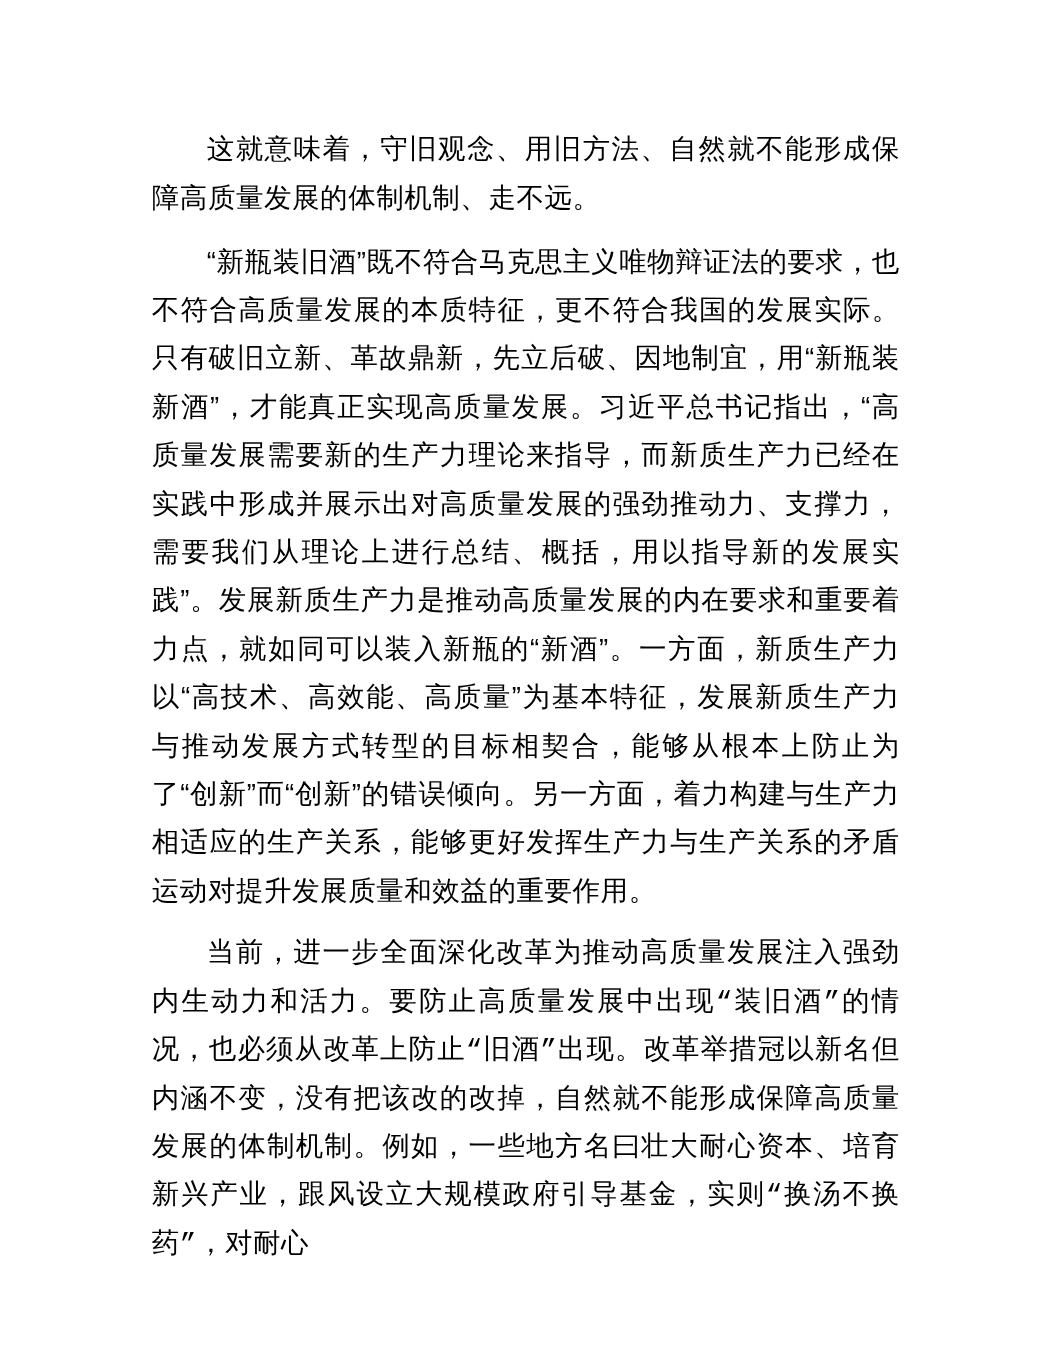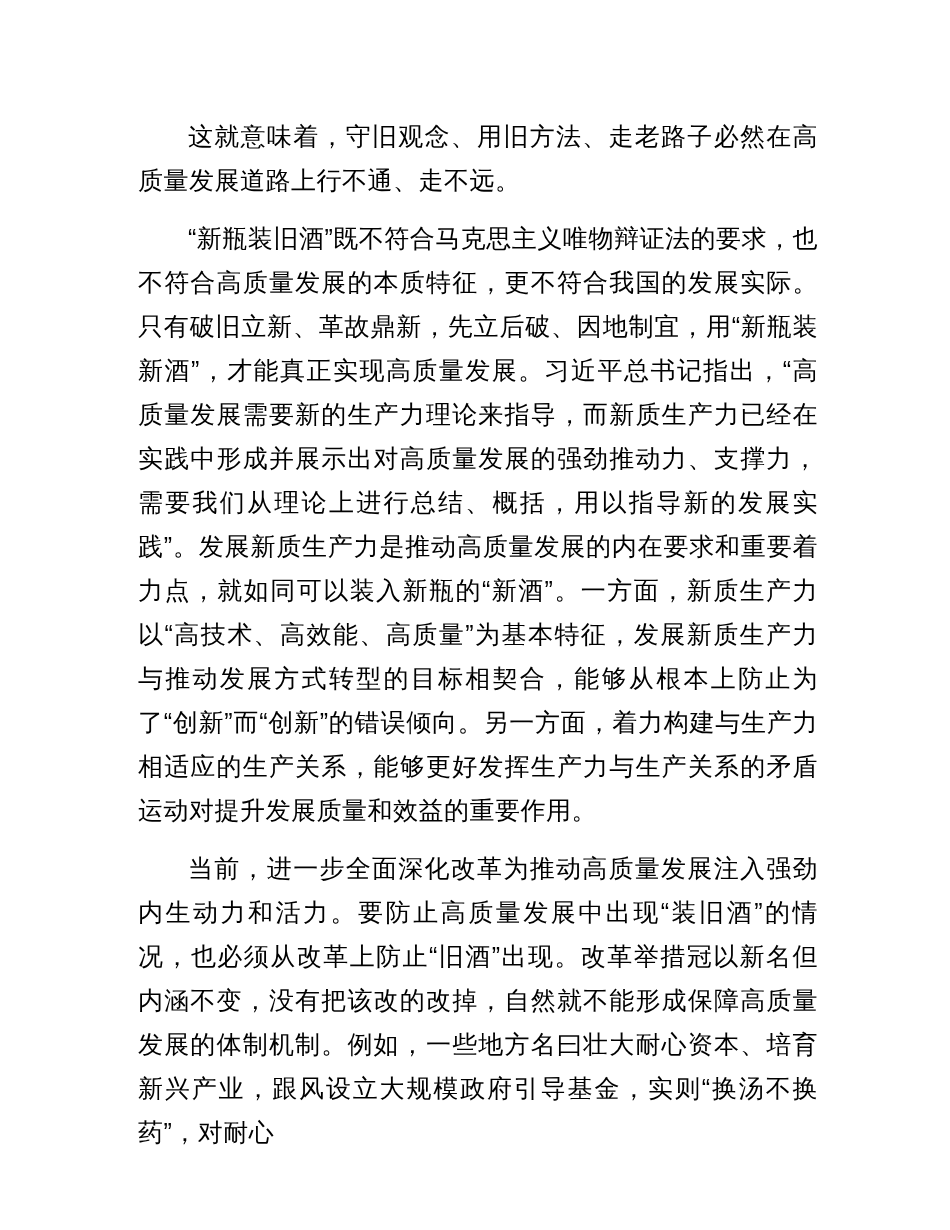--- a/index.html
+++ b/index.html
@@ -26,22 +26,23 @@
     font-size: 25px;
     line-height: 44px;
     color: #000000;
     text-align: justify;
     text-indent: 2em;
     letter-spacing: 0.5px;
     word-break: break-all;
   }
   p.para:last-child {
     margin-bottom: 8px;
+    font-family: Liberation Mono, monospace;
   }
 </style>
 </head>
 <body>
 
 <div class="page">
-  <p class="para">这就意味着，守旧观念、用旧方法、走老路子必然在高质量发展道路上行不通、走不远。</p>
+  <p class="para">这就意味着，守旧观念、用旧方法、自然就不能形成保障高质量发展的体制机制、走不远。</p>
   <p class="para">“新瓶装旧酒”既不符合马克思主义唯物辩证法的要求，也不符合高质量发展的本质特征，更不符合我国的发展实际。只有破旧立新、革故鼎新，先立后破、因地制宜，用“新瓶装新酒”，才能真正实现高质量发展。习近平总书记指出，“高质量发展需要新的生产力理论来指导，而新质生产力已经在实践中形成并展示出对高质量发展的强劲推动力、支撑力，需要我们从理论上进行总结、概括，用以指导新的发展实践”。发展新质生产力是推动高质量发展的内在要求和重要着力点，就如同可以装入新瓶的“新酒”。一方面，新质生产力以“高技术、高效能、高质量”为基本特征，发展新质生产力与推动发展方式转型的目标相契合，能够从根本上防止为了“创新”而“创新”的错误倾向。另一方面，着力构建与生产力相适应的生产关系，能够更好发挥生产力与生产关系的矛盾运动对提升发展质量和效益的重要作用。</p>
   <p class="para">当前，进一步全面深化改革为推动高质量发展注入强劲内生动力和活力。要防止高质量发展中出现“装旧酒”的情况，也必须从改革上防止“旧酒”出现。改革举措冠以新名但内涵不变，没有把该改的改掉，自然就不能形成保障高质量发展的体制机制。例如，一些地方名曰壮大耐心资本、培育新兴产业，跟风设立大规模政府引导基金，实则“换汤不换药”，对耐心</p>
 </div>
 
 </body></html>

